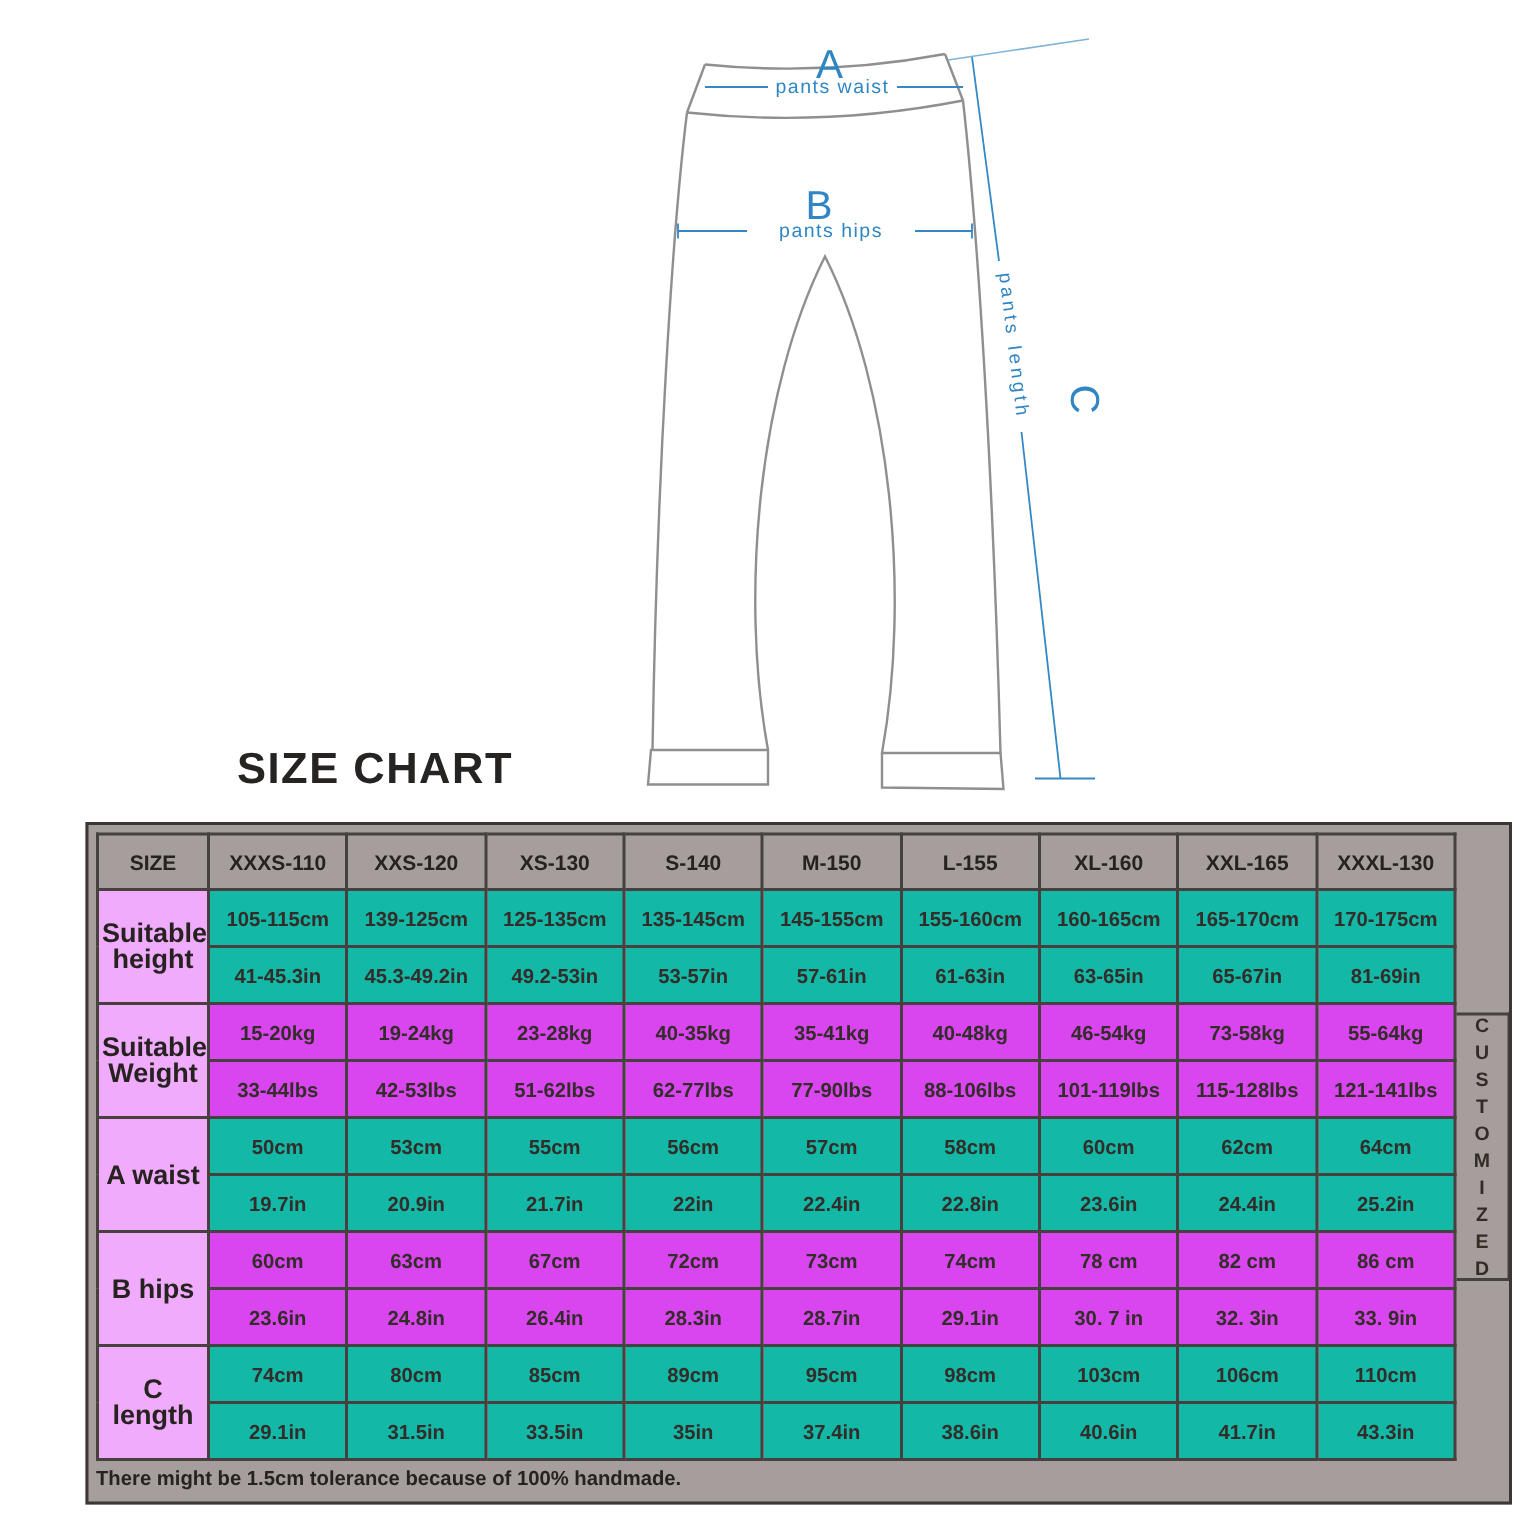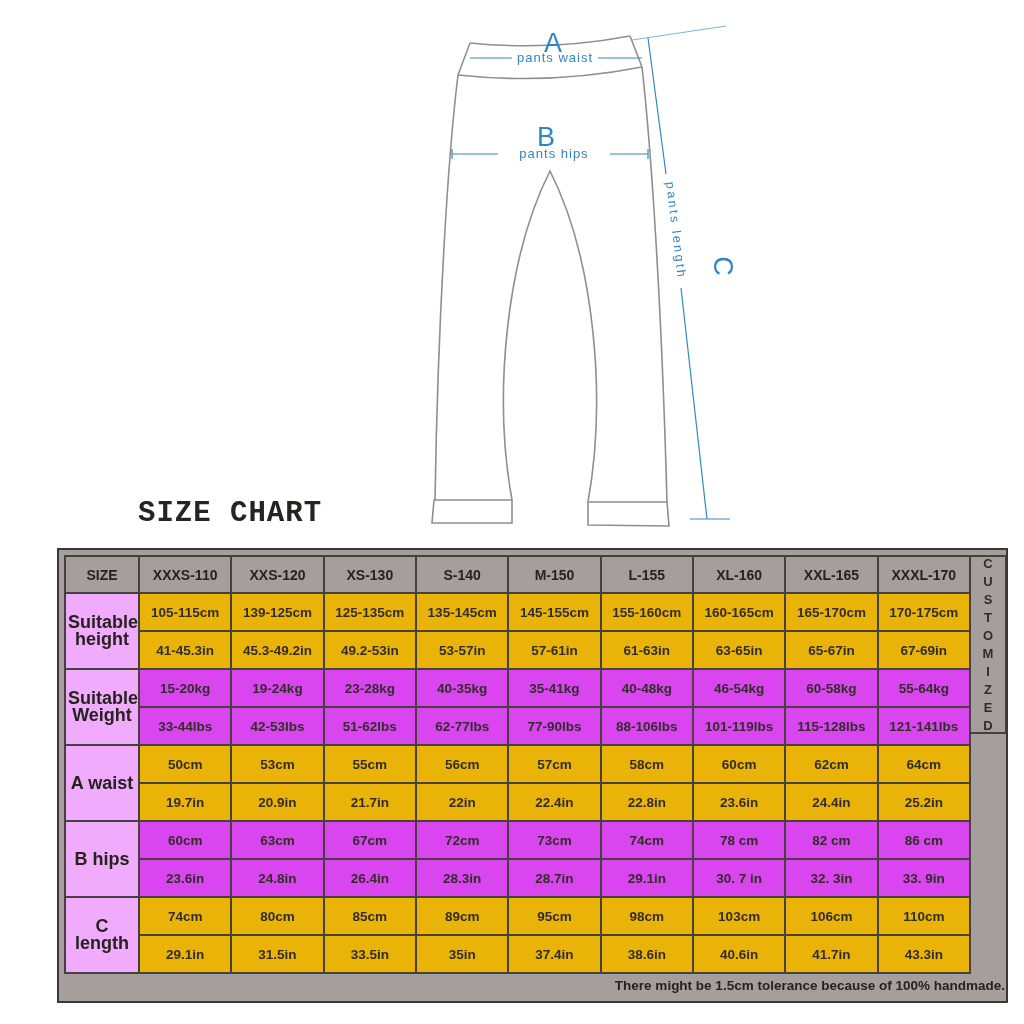--- a/index.html
+++ b/index.html
@@ -12,48 +12,48 @@
   
   #diagram{position:absolute;left:390px;top:16px;width:350px;height:522px;}
   .outline{stroke:#8f8f8f;stroke-width:1.6;fill:none;}
   .blue-line{stroke:#3488c4;stroke-width:1.2;fill:none;}
   .blue-thin{stroke:#7fb3d9;stroke-width:1;fill:none;}
   .blue-label{fill:#2f86c2;font-family:"Liberation Sans",sans-serif;font-size:27px;}
   .blue-small{fill:#2f86c2;font-family:"Liberation Sans",sans-serif;font-size:13px;letter-spacing:1px;}
   .blue-rot{fill:#2f86c2;font-family:"Liberation Sans",sans-serif;font-size:12.5px;letter-spacing:2.5px;}
   
   #title{
-    position:absolute;left:138px;top:497px;margin:0;
-    font-size:29px;font-weight:bold;letter-spacing:1px;color:#262423;font-family:Liberation Mono, monospace;
+    position:absolute;left:158px;top:497px;margin:0;
+    font-size:29px;font-weight:bold;letter-spacing:1px;color:#262423;
   }
   
   #chart{
     position:absolute;left:57px;top:548px;width:951px;box-sizing:border-box;
     background:#a69e9c;border:2px solid #3d3734;padding:5px 0 5px 5px;
   }
-  .frame-row{display:flex;align-items:flex-start;}
+  .frame-row{display:flex;align-items:center;}
   table{border-collapse:collapse;table-layout:fixed;width:907px;}
   th,td{
     border:2px solid #46403e;text-align:center;vertical-align:middle;
     font-weight:bold;padding:0;overflow:hidden;
   }
   thead th{background:#a69e9c;font-size:14px;height:35px;color:#262220;}
   col.size-col{width:74px;}
   td.val{font-size:13.5px;height:36px;color:#332d2a;}
-  td.light{background:#eab308;}
+  td.light{background:#14b8a6;}
   td.beige{background:#d946ef;}
   th.rowlabel{background:#f0abfc;font-size:18px;line-height:17px;color:#262220;padding:17px 2px;}
   .customized-strip{
     width:34px;display:flex;flex-direction:column;justify-content:center;align-items:center;
     gap:5px;font-size:13px;font-weight:bold;color:#332c26;
     border-top:2px solid #46403e;border-bottom:2px solid #46403e;border-right:1px solid #46403e;
   }
   .customized-strip span{display:block;line-height:13px;}
   #footer{
-    padding:4px 0 2px 0;text-align:right;font-size:13.5px;font-weight:bold;
+    padding:4px 0 2px 0;text-align:left;font-size:13.5px;font-weight:bold;
     color:#262220;line-height:16px;width:941px;
   }
 </style>
 </head>
 <body>
 
 <svg id="diagram" viewBox="0 0 350 522" width="350" height="522" xmlns="http://www.w3.org/2000/svg">
 
   <g>
     <path class="outline" d="M 80 27 Q 160 35 240 20"></path>
@@ -105,21 +105,21 @@
         <tr>
             <th>SIZE</th>
             <th>XXXS-110</th>
             <th>XXS-120</th>
             <th>XS-130</th>
             <th>S-140</th>
             <th>M-150</th>
             <th>L-155</th>
             <th>XL-160</th>
             <th>XXL-165</th>
-            <th>XXXL-170</th>
+            <th>XXXL-130</th>
           </tr>
       </thead>
       <tbody>
           <tr>
             <th class="rowlabel" rowspan="2">Suitable height</th>
             <td class="val light">105-115cm</td>
             <td class="val light">139-125cm</td>
             <td class="val light">125-135cm</td>
             <td class="val light">135-145cm</td>
             <td class="val light">145-155cm</td>
@@ -130,32 +130,32 @@
           </tr>
           <tr>
             <td class="val light">41-45.3in</td>
             <td class="val light">45.3-49.2in</td>
             <td class="val light">49.2-53in</td>
             <td class="val light">53-57in</td>
             <td class="val light">57-61in</td>
             <td class="val light">61-63in</td>
             <td class="val light">63-65in</td>
             <td class="val light">65-67in</td>
-            <td class="val light">67-69in</td>
+            <td class="val light">81-69in</td>
           </tr>
           <tr>
             <th class="rowlabel" rowspan="2">Suitable Weight</th>
             <td class="val beige">15-20kg</td>
             <td class="val beige">19-24kg</td>
             <td class="val beige">23-28kg</td>
             <td class="val beige">40-35kg</td>
             <td class="val beige">35-41kg</td>
             <td class="val beige">40-48kg</td>
             <td class="val beige">46-54kg</td>
-            <td class="val beige">60-58kg</td>
+            <td class="val beige">73-58kg</td>
             <td class="val beige">55-64kg</td>
           </tr>
           <tr>
             <td class="val beige">33-44lbs</td>
             <td class="val beige">42-53lbs</td>
             <td class="val beige">51-62lbs</td>
             <td class="val beige">62-77lbs</td>
             <td class="val beige">77-90lbs</td>
             <td class="val beige">88-106lbs</td>
             <td class="val beige">101-119lbs</td>

